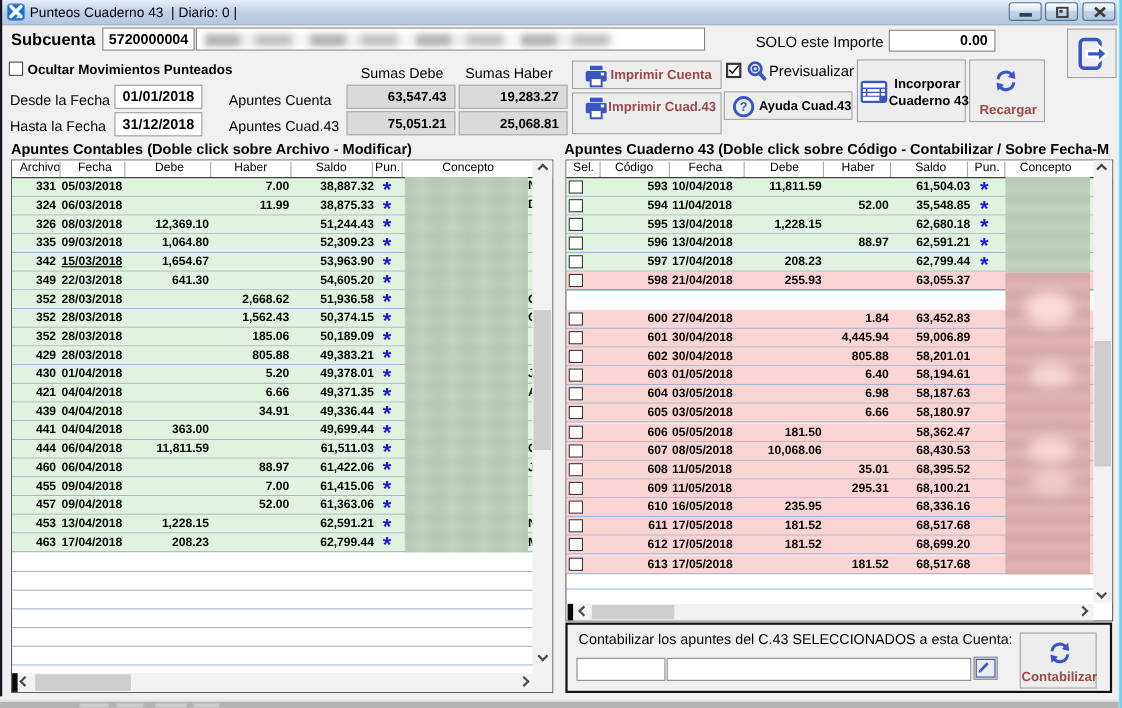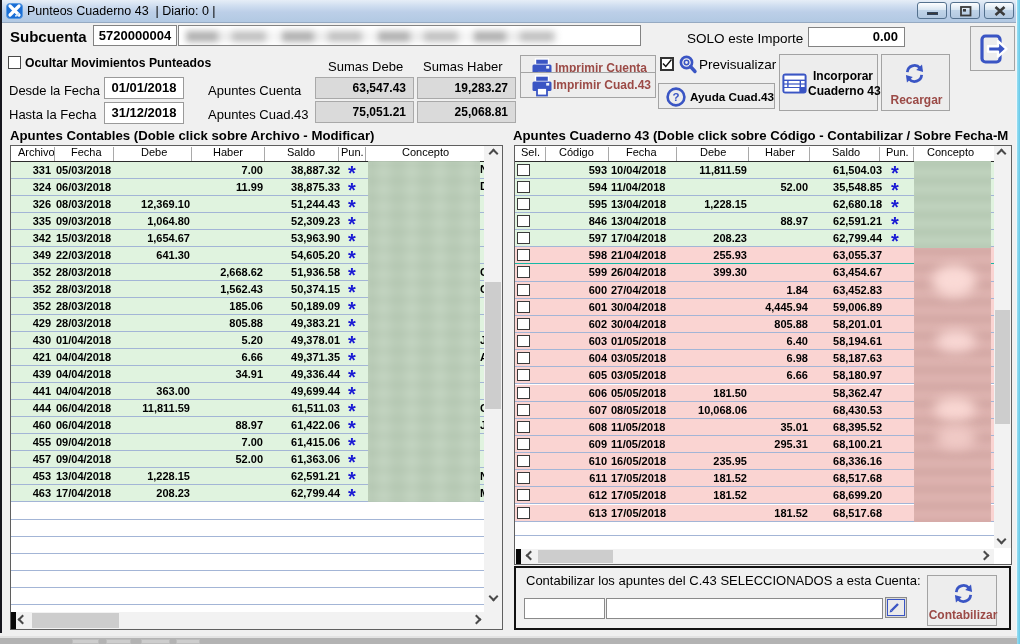--- a/index.html
+++ b/index.html
@@ -84,21 +84,21 @@
 <div class="a sumbox" style="left:417px;top:101px;width:99px;height:22px;line-height:20px;"><span style="padding-right:7px;">25,068.81</span></div>
 <div class="a btn" style="left:520px;top:55px;width:136px;height:26px;">
       <svg class="a" style="left:10px;top:2px;" width="22" height="22" viewBox="0 0 22 22">
 <rect x="4.5" y="1" width="13" height="5.5" fill="#3a55c4" stroke="#fff" stroke-width="1.4"></rect>
 <rect x="1.5" y="6.5" width="19" height="9.5" rx="1.5" fill="#3a55c4"></rect>
 <rect x="15.2" y="8" width="3" height="2.6" fill="#eef3fb"></rect>
 <rect x="6" y="13" width="10" height="7.5" fill="#fff" stroke="#3a55c4" stroke-width="1.8"></rect>
 </svg>
       <div class="a maroon" style="left:34px;top:5px;">Imprimir Cuenta</div>
     </div>
-<div class="a btn" style="left:520px;top:72px;width:136px;height:26px;text-decoration:underline;">
+<div class="a btn" style="left:520px;top:84px;width:136px;height:38px;text-decoration:underline;">
       <svg class="a" style="left:10px;top:2px;" width="22" height="22" viewBox="0 0 22 22">
 <rect x="4.5" y="1" width="13" height="5.5" fill="#3a55c4" stroke="#fff" stroke-width="1.4"></rect>
 <rect x="1.5" y="6.5" width="19" height="9.5" rx="1.5" fill="#3a55c4"></rect>
 <rect x="15.2" y="8" width="3" height="2.6" fill="#eef3fb"></rect>
 <rect x="6" y="13" width="10" height="7.5" fill="#fff" stroke="#3a55c4" stroke-width="1.8"></rect>
 </svg>
       <div class="a maroon" style="left:32px;top:5px;">Imprimir Cuad.43</div>
     </div>
 <div class="a" style="left:660px;top:57px;width:14px;height:14px;background:#fff;border:2px solid #333;box-sizing:border-box;">
       <svg class="a" style="left:0px;top:0px" width="10" height="10" viewBox="0 0 10 10">
@@ -185,21 +185,21 @@
       </div>
 <div class="row" style="left:0;top:66.5px;width:475px;height:17.0px;background:#e0f3df;border-bottom:1px solid #a3b5d6;box-sizing:border-box;">
         <div class="a num" style="left:0px;top:2px;width:40px;">335</div>
         <div class="a dat" style="left:45px;top:2px;">09/03/2018</div>
         <div class="a num" style="left:100px;top:2px;width:79px;">1,064.80</div>
         <div class="a num" style="left:255px;top:2px;width:74px;">52,309.23</div>
         <div class="star" style="left:337px;top:6px;">*</div>
       </div>
 <div class="row" style="left:0;top:83.5px;width:475px;height:17.0px;background:#e0f3df;border-bottom:1px solid #a3b5d6;box-sizing:border-box;">
         <div class="a num" style="left:0px;top:2px;width:40px;">342</div>
-        <div class="a dat" style="left:45px;top:2px;">15/03/2018</div>
+        <div class="a dat" style="left:45px;top:2px;text-decoration:underline;">15/03/2018</div>
         <div class="a num" style="left:100px;top:2px;width:79px;">1,654.67</div>
         <div class="a num" style="left:255px;top:2px;width:74px;">53,963.90</div>
         <div class="star" style="left:337px;top:6px;">*</div>
       </div>
 <div class="row" style="left:0;top:100.5px;width:475px;height:17.0px;background:#e0f3df;border-bottom:1px solid #a3b5d6;box-sizing:border-box;">
         <div class="a num" style="left:0px;top:2px;width:40px;">349</div>
         <div class="a dat" style="left:45px;top:2px;">22/03/2018</div>
         <div class="a num" style="left:100px;top:2px;width:79px;">641.30</div>
         <div class="a num" style="left:255px;top:2px;width:74px;">54,605.20</div>
         <div class="star" style="left:337px;top:6px;">*</div>
@@ -369,47 +369,40 @@
 <div class="row" style="left:0;top:49.8px;width:480px;height:17.15px;background:#e0f3df;border-bottom:1px solid #a3b5d6;box-sizing:border-box;">
         <div class="a" style="left:2px;top:2px;width:13px;height:12px;background:#fff;border:1.5px solid #3a3a3a;box-sizing:border-box;"></div>
         <div class="a num" style="left:52px;top:2px;width:40px;">595</div>
         <div class="a dat" style="left:96px;top:2px;">13/04/2018</div>
         <div class="a num" style="left:155px;top:2px;width:77px;">1,228.15</div>
         <div class="a num" style="left:295px;top:2px;width:72px;">62,680.18</div>
         <div class="star" style="left:376px;top:6px;">*</div>
       </div>
 <div class="row" style="left:0;top:66.9px;width:480px;height:17.15px;background:#e0f3df;border-bottom:1px solid #a3b5d6;box-sizing:border-box;">
         <div class="a" style="left:2px;top:2px;width:13px;height:12px;background:#fff;border:1.5px solid #3a3a3a;box-sizing:border-box;"></div>
-        <div class="a num" style="left:52px;top:2px;width:40px;">846</div>
+        <div class="a num" style="left:52px;top:2px;width:40px;">596</div>
         <div class="a dat" style="left:96px;top:2px;">13/04/2018</div>
         <div class="a num" style="left:235px;top:2px;width:58px;">88.97</div>
         <div class="a num" style="left:295px;top:2px;width:72px;">62,591.21</div>
         <div class="star" style="left:376px;top:6px;">*</div>
       </div>
 <div class="row" style="left:0;top:84.1px;width:480px;height:17.15px;background:#e0f3df;border-bottom:1px solid #a3b5d6;box-sizing:border-box;">
         <div class="a" style="left:2px;top:2px;width:13px;height:12px;background:#fff;border:1.5px solid #3a3a3a;box-sizing:border-box;"></div>
         <div class="a num" style="left:52px;top:2px;width:40px;">597</div>
         <div class="a dat" style="left:96px;top:2px;">17/04/2018</div>
         <div class="a num" style="left:155px;top:2px;width:77px;">208.23</div>
         <div class="a num" style="left:295px;top:2px;width:72px;">62,799.44</div>
         <div class="star" style="left:376px;top:6px;">*</div>
       </div>
 <div class="row" style="left:0;top:101.2px;width:480px;height:17.15px;background:#fad4d2;border-bottom:1px solid #14b8a6;box-sizing:border-box;">
         <div class="a" style="left:2px;top:2px;width:13px;height:12px;background:#fff;border:1.5px solid #3a3a3a;box-sizing:border-box;"></div>
         <div class="a num" style="left:52px;top:2px;width:40px;">598</div>
         <div class="a dat" style="left:96px;top:2px;">21/04/2018</div>
         <div class="a num" style="left:155px;top:2px;width:77px;">255.93</div>
         <div class="a num" style="left:295px;top:2px;width:72px;">63,055.37</div>
-      </div>
-<div class="row" style="left:0;top:118.4px;width:480px;height:17.15px;background:#fad4d2;border-bottom:1px solid #a3b5d6;box-sizing:border-box;">
-        <div class="a" style="left:2px;top:2px;width:13px;height:12px;background:#fff;border:1.5px solid #3a3a3a;box-sizing:border-box;"></div>
-        <div class="a num" style="left:52px;top:2px;width:40px;">599</div>
-        <div class="a dat" style="left:96px;top:2px;">26/04/2018</div>
-        <div class="a num" style="left:155px;top:2px;width:77px;">399.30</div>
-        <div class="a num" style="left:295px;top:2px;width:72px;">63,454.67</div>
       </div>
 <div class="row" style="left:0;top:135.6px;width:480px;height:17.15px;background:#fad4d2;border-bottom:1px solid #a3b5d6;box-sizing:border-box;">
         <div class="a" style="left:2px;top:2px;width:13px;height:12px;background:#fff;border:1.5px solid #3a3a3a;box-sizing:border-box;"></div>
         <div class="a num" style="left:52px;top:2px;width:40px;">600</div>
         <div class="a dat" style="left:96px;top:2px;">27/04/2018</div>
         <div class="a num" style="left:235px;top:2px;width:58px;">1.84</div>
         <div class="a num" style="left:295px;top:2px;width:72px;">63,452.83</div>
       </div>
 <div class="row" style="left:0;top:152.7px;width:480px;height:17.15px;background:#fad4d2;border-bottom:1px solid #a3b5d6;box-sizing:border-box;">
         <div class="a" style="left:2px;top:2px;width:13px;height:12px;background:#fff;border:1.5px solid #3a3a3a;box-sizing:border-box;"></div>

